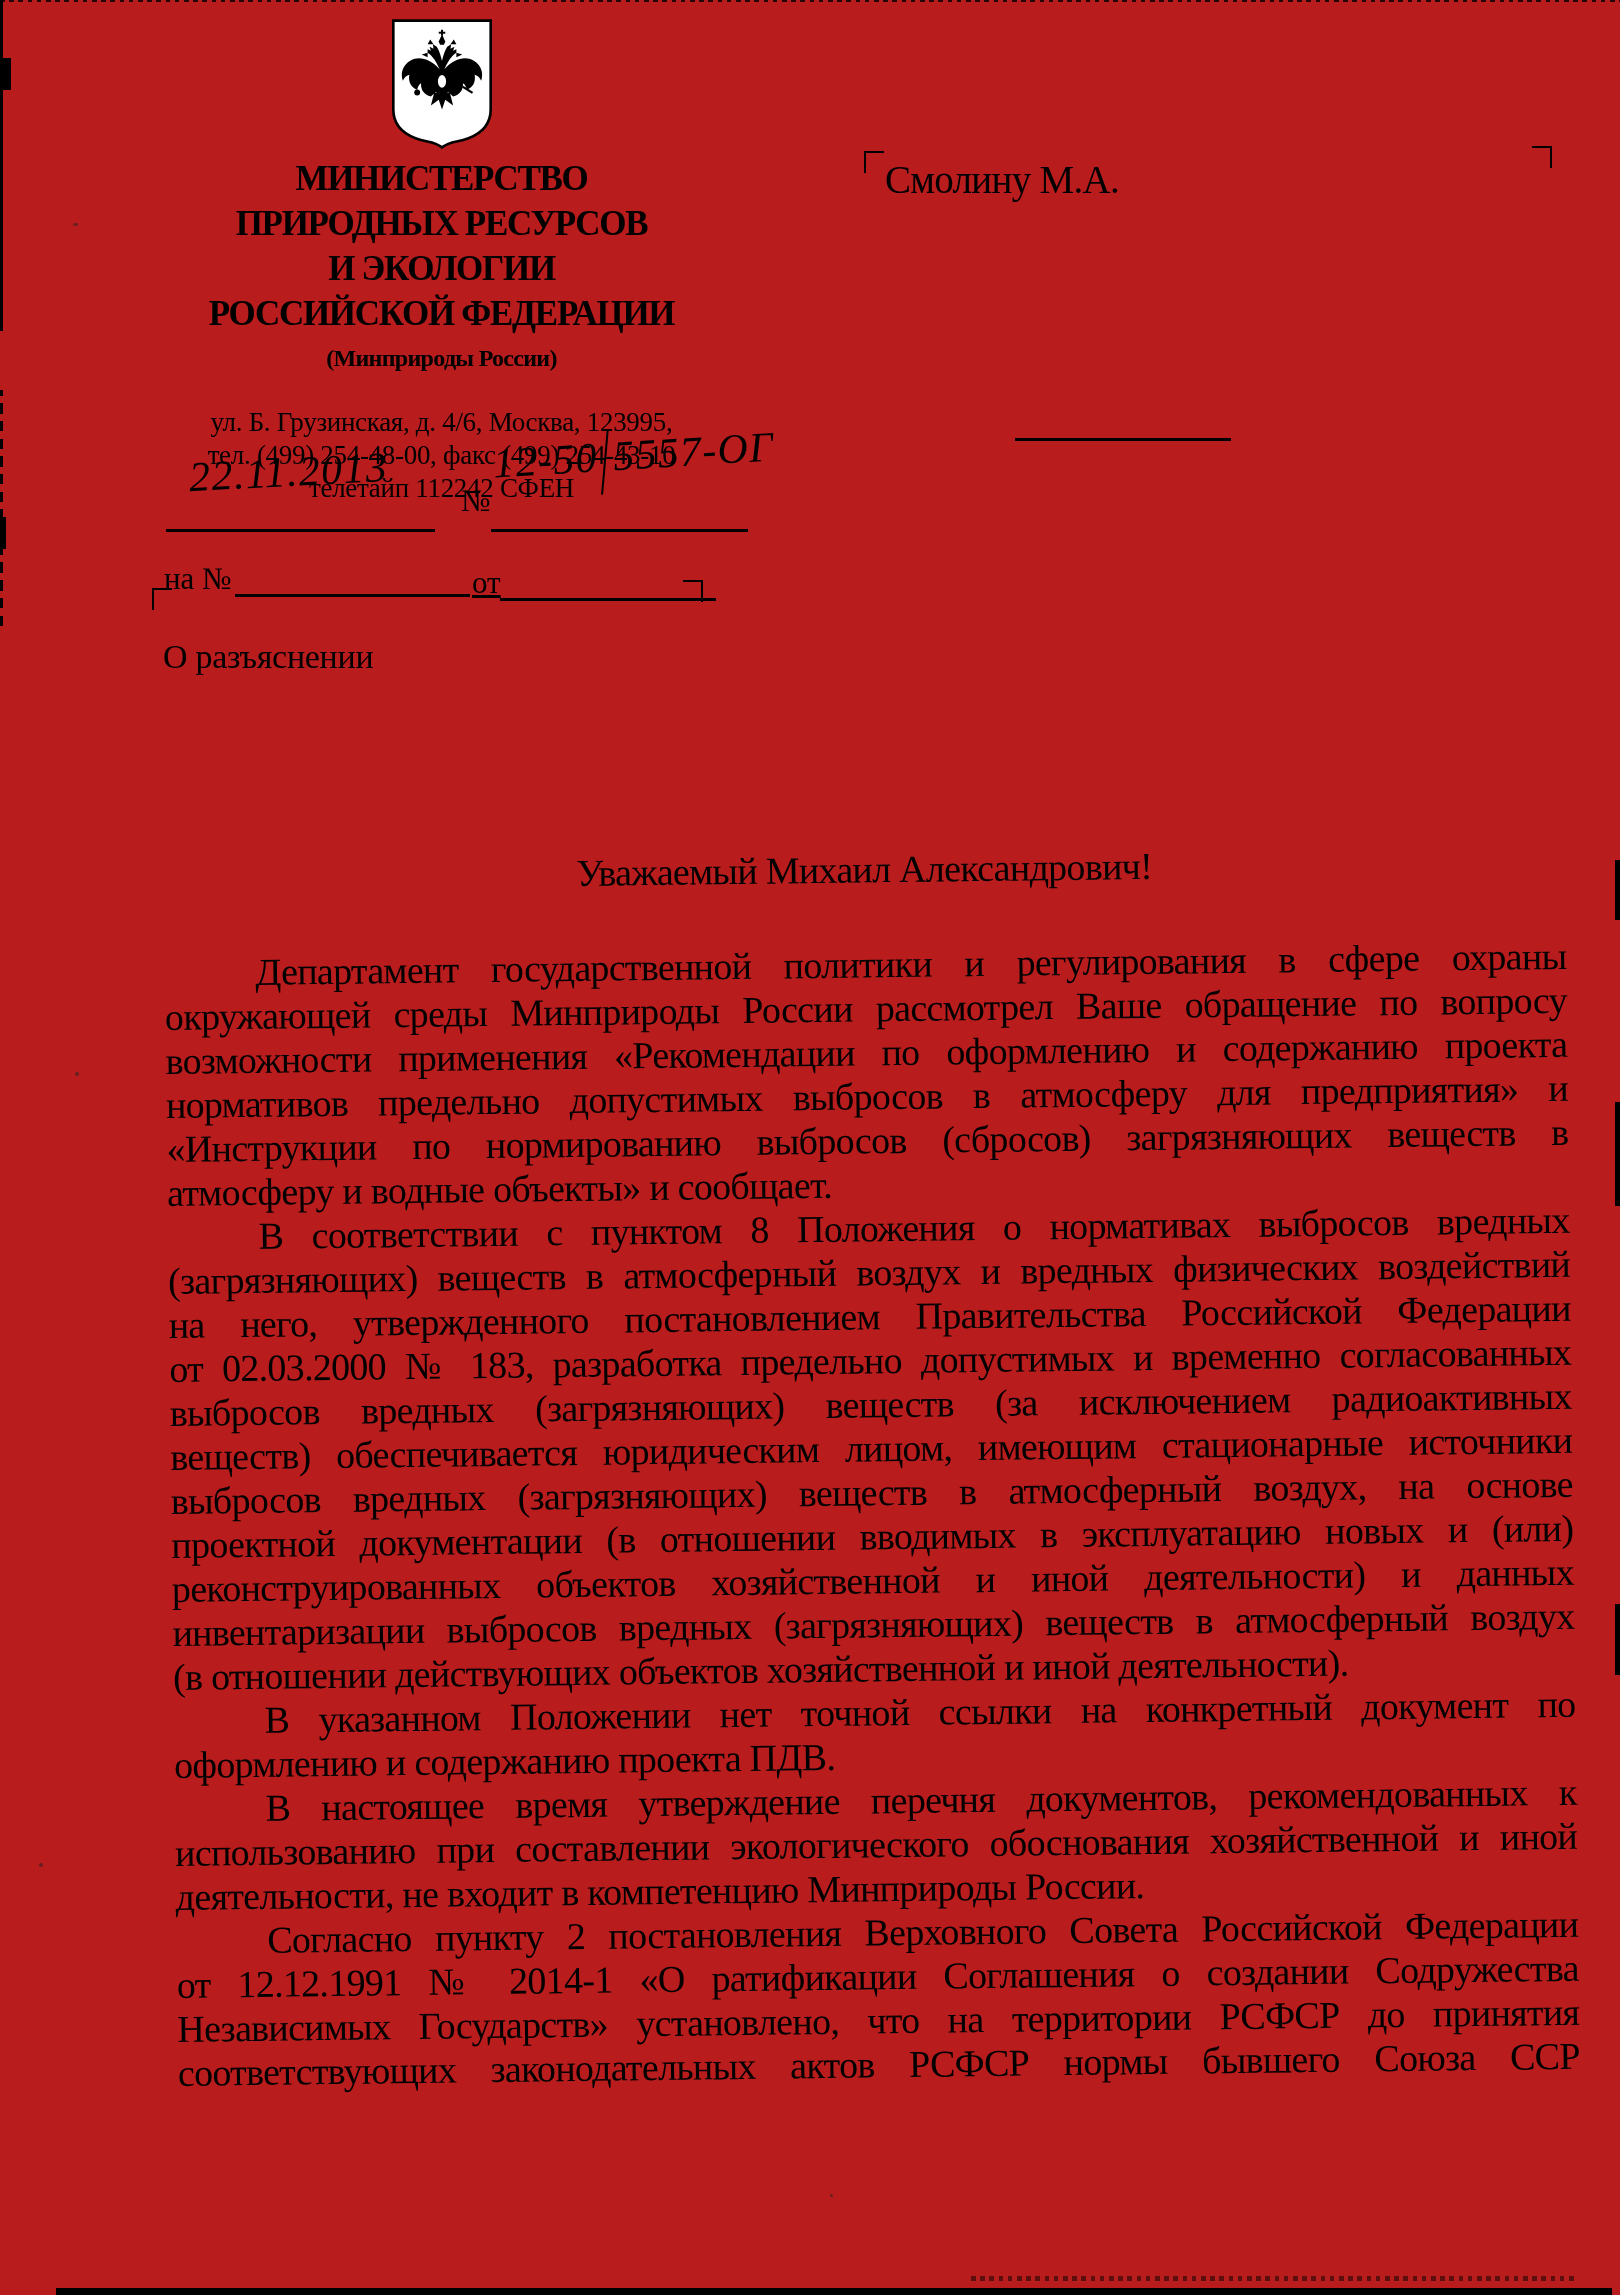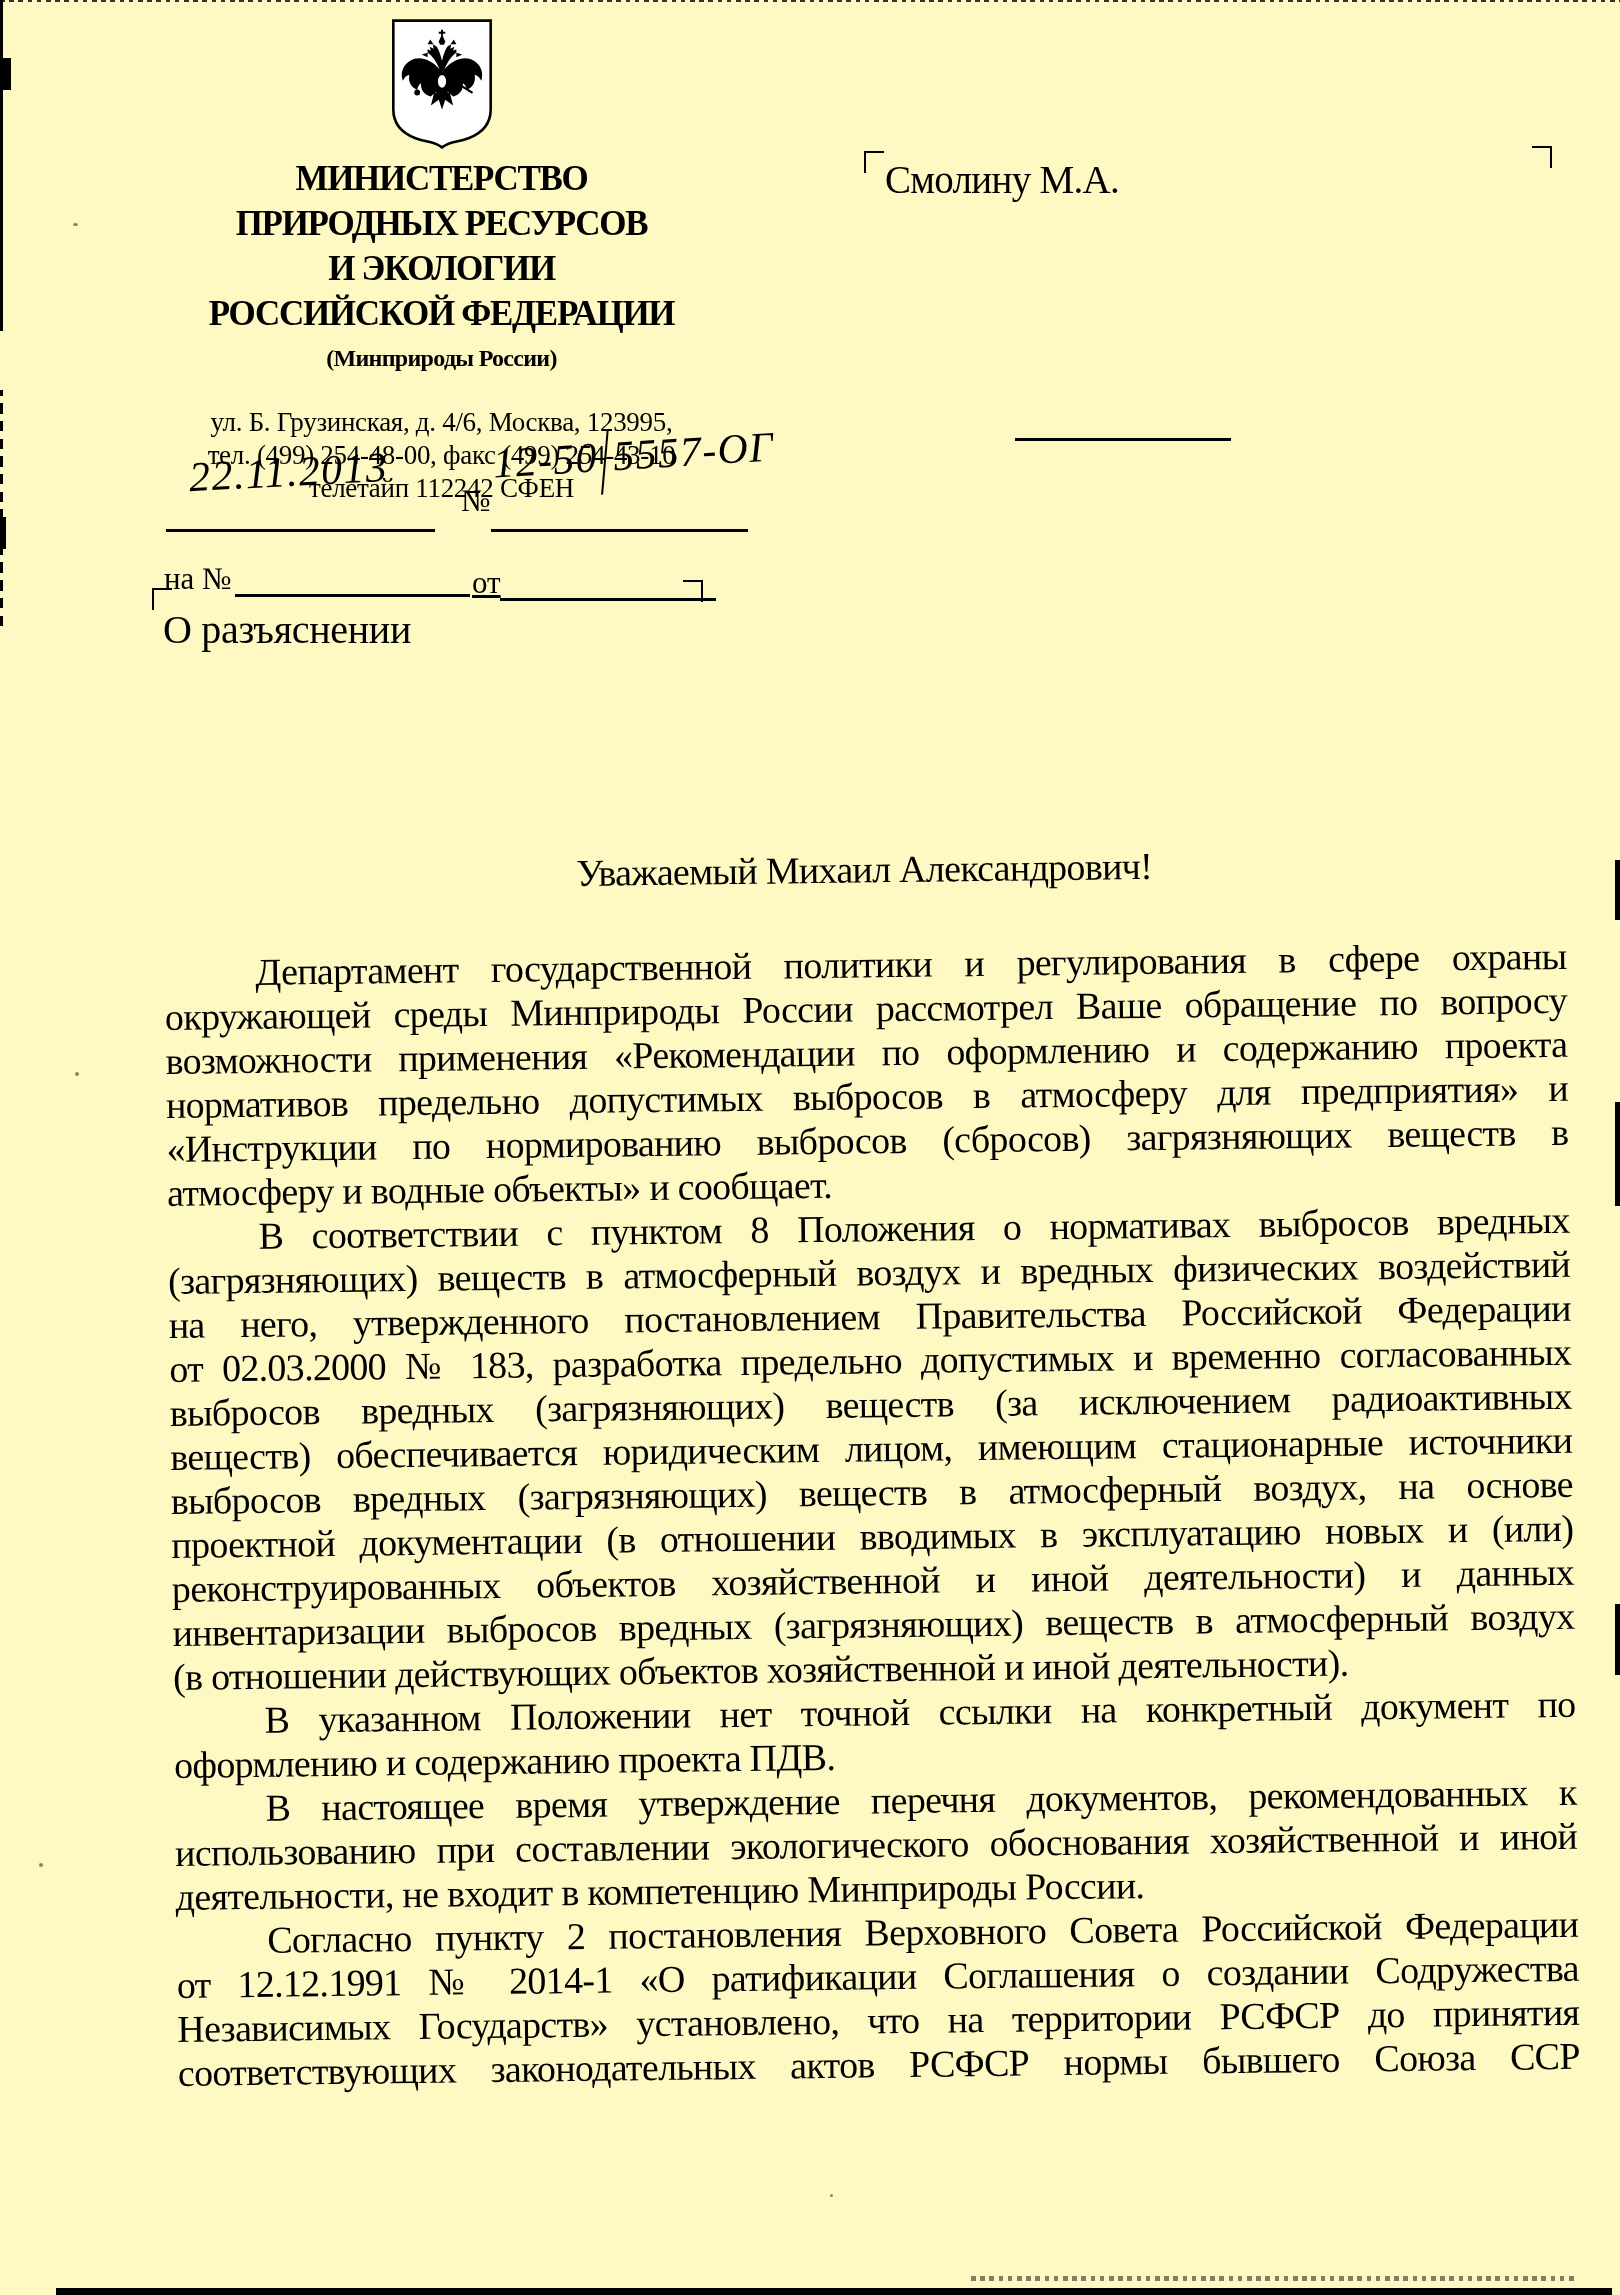--- a/index.html
+++ b/index.html
@@ -1,20 +1,20 @@
 <!DOCTYPE html>
 <html lang="ru" style="font-size:10.5px"><head>
 <meta charset="utf-8">
 <style>
   html,body{margin:0;padding:0;background:#888;}
   .page{
     position:relative;
     width:1621px;height:2295px;
     margin:0 auto;
-    background:#fef9c3;
+    background:#b91c1c;
     overflow:hidden;
     font-family:"Liberation Serif", serif;
     color:#000;
   }
   
   .art{position:absolute;background:#000;}
   .art.dotted-h{background:repeating-linear-gradient(90deg,#000 0 4.6px,transparent 4.6px 9.2px);}
   .art.dashed-v{background:repeating-linear-gradient(0deg,#000 0 10.5px,transparent 10.5px 17.7px);}
   .speck{position:absolute;background:#222;border-radius:50%;opacity:.55;}
 
@@ -59,22 +59,22 @@
     font-size:37px;letter-spacing:-0.3px;white-space:nowrap;
   }
   .email-line .email-value{border-bottom:2.6px solid #000;padding-bottom:2.6px;}
 
   .bracket{position:absolute;width:18.4px;height:19.7px;}
   .bracket.tl{border-top:2.6px solid #000;border-left:2.6px solid #000;}
   .bracket.tr{border-top:2.6px solid #000;border-right:2.6px solid #000;}
 
   
   .subject{
-    position:absolute;left:163px;top:606px;
-    font-size:40px;letter-spacing:-0.3px;white-space:nowrap;
+    position:absolute;left:163px;top:638px;
+    font-size:34px;letter-spacing:-0.3px;white-space:nowrap;
   }
 
   
   .content{
     position:absolute;left:163px;top:857px;width:1402px;
     transform:rotate(-0.7deg);transform-origin:0 0;
   }
   .salutation{
     text-align:center;font-size:38px;line-height:43px;
     letter-spacing:-0.7px;margin-bottom:51px;

